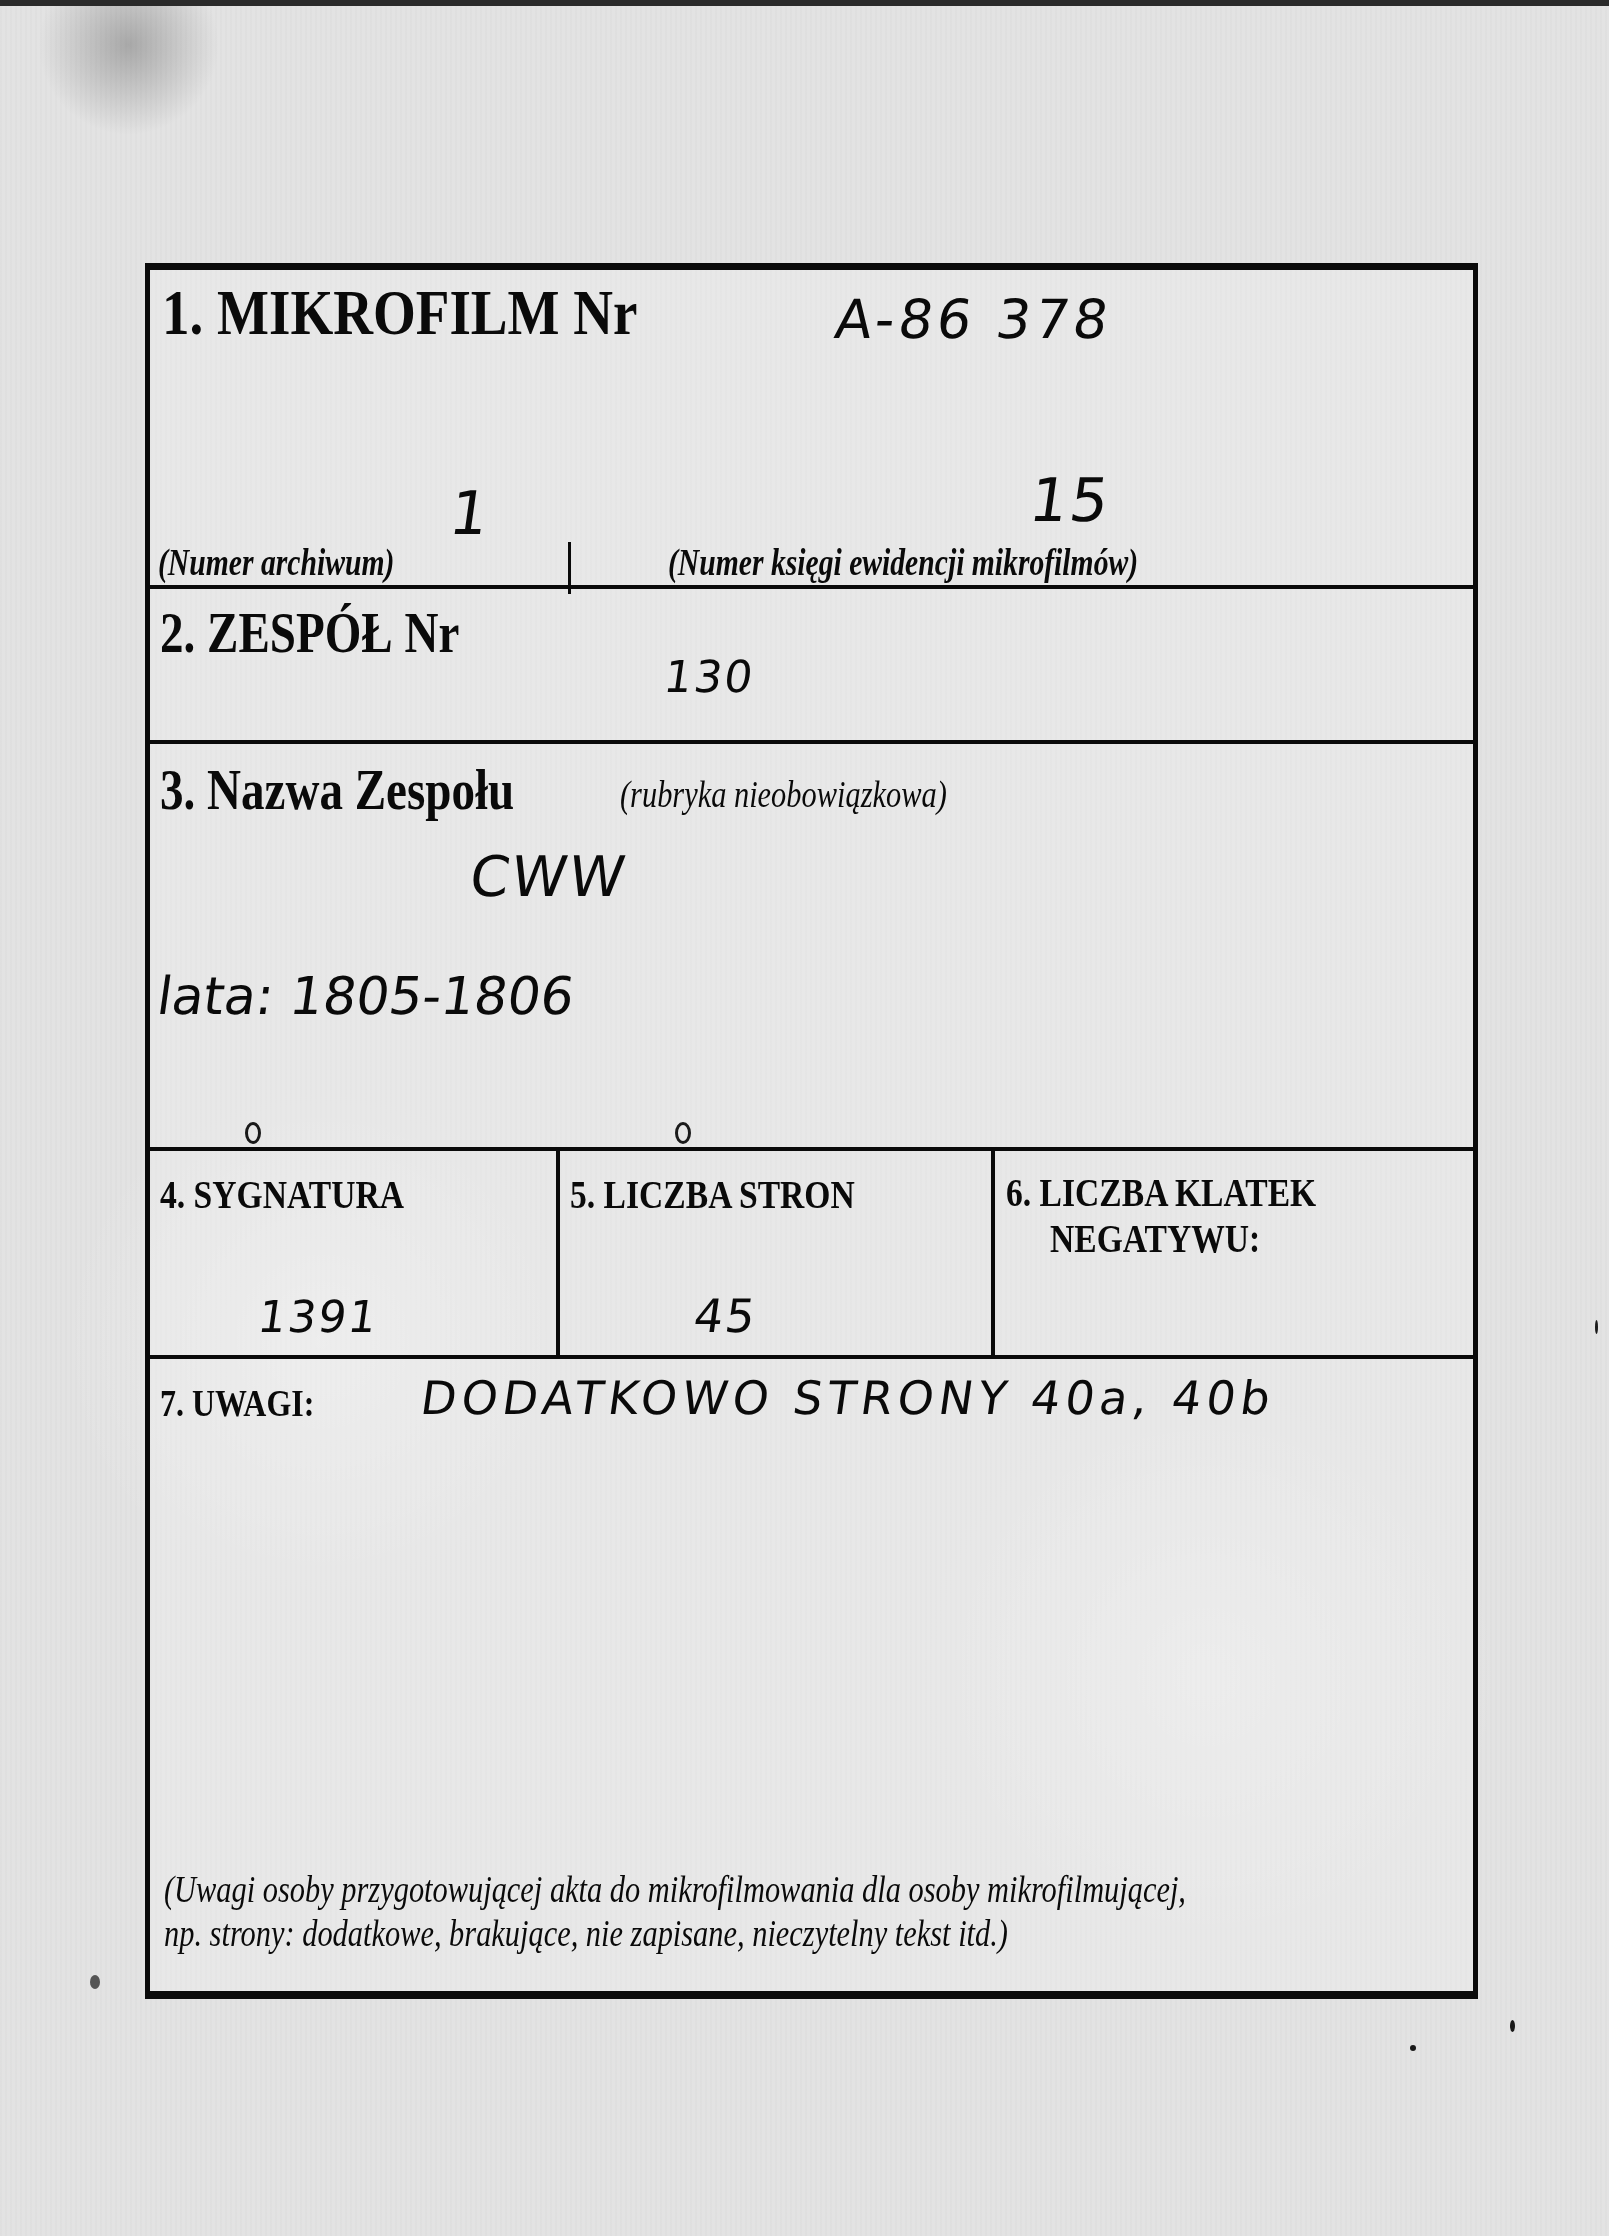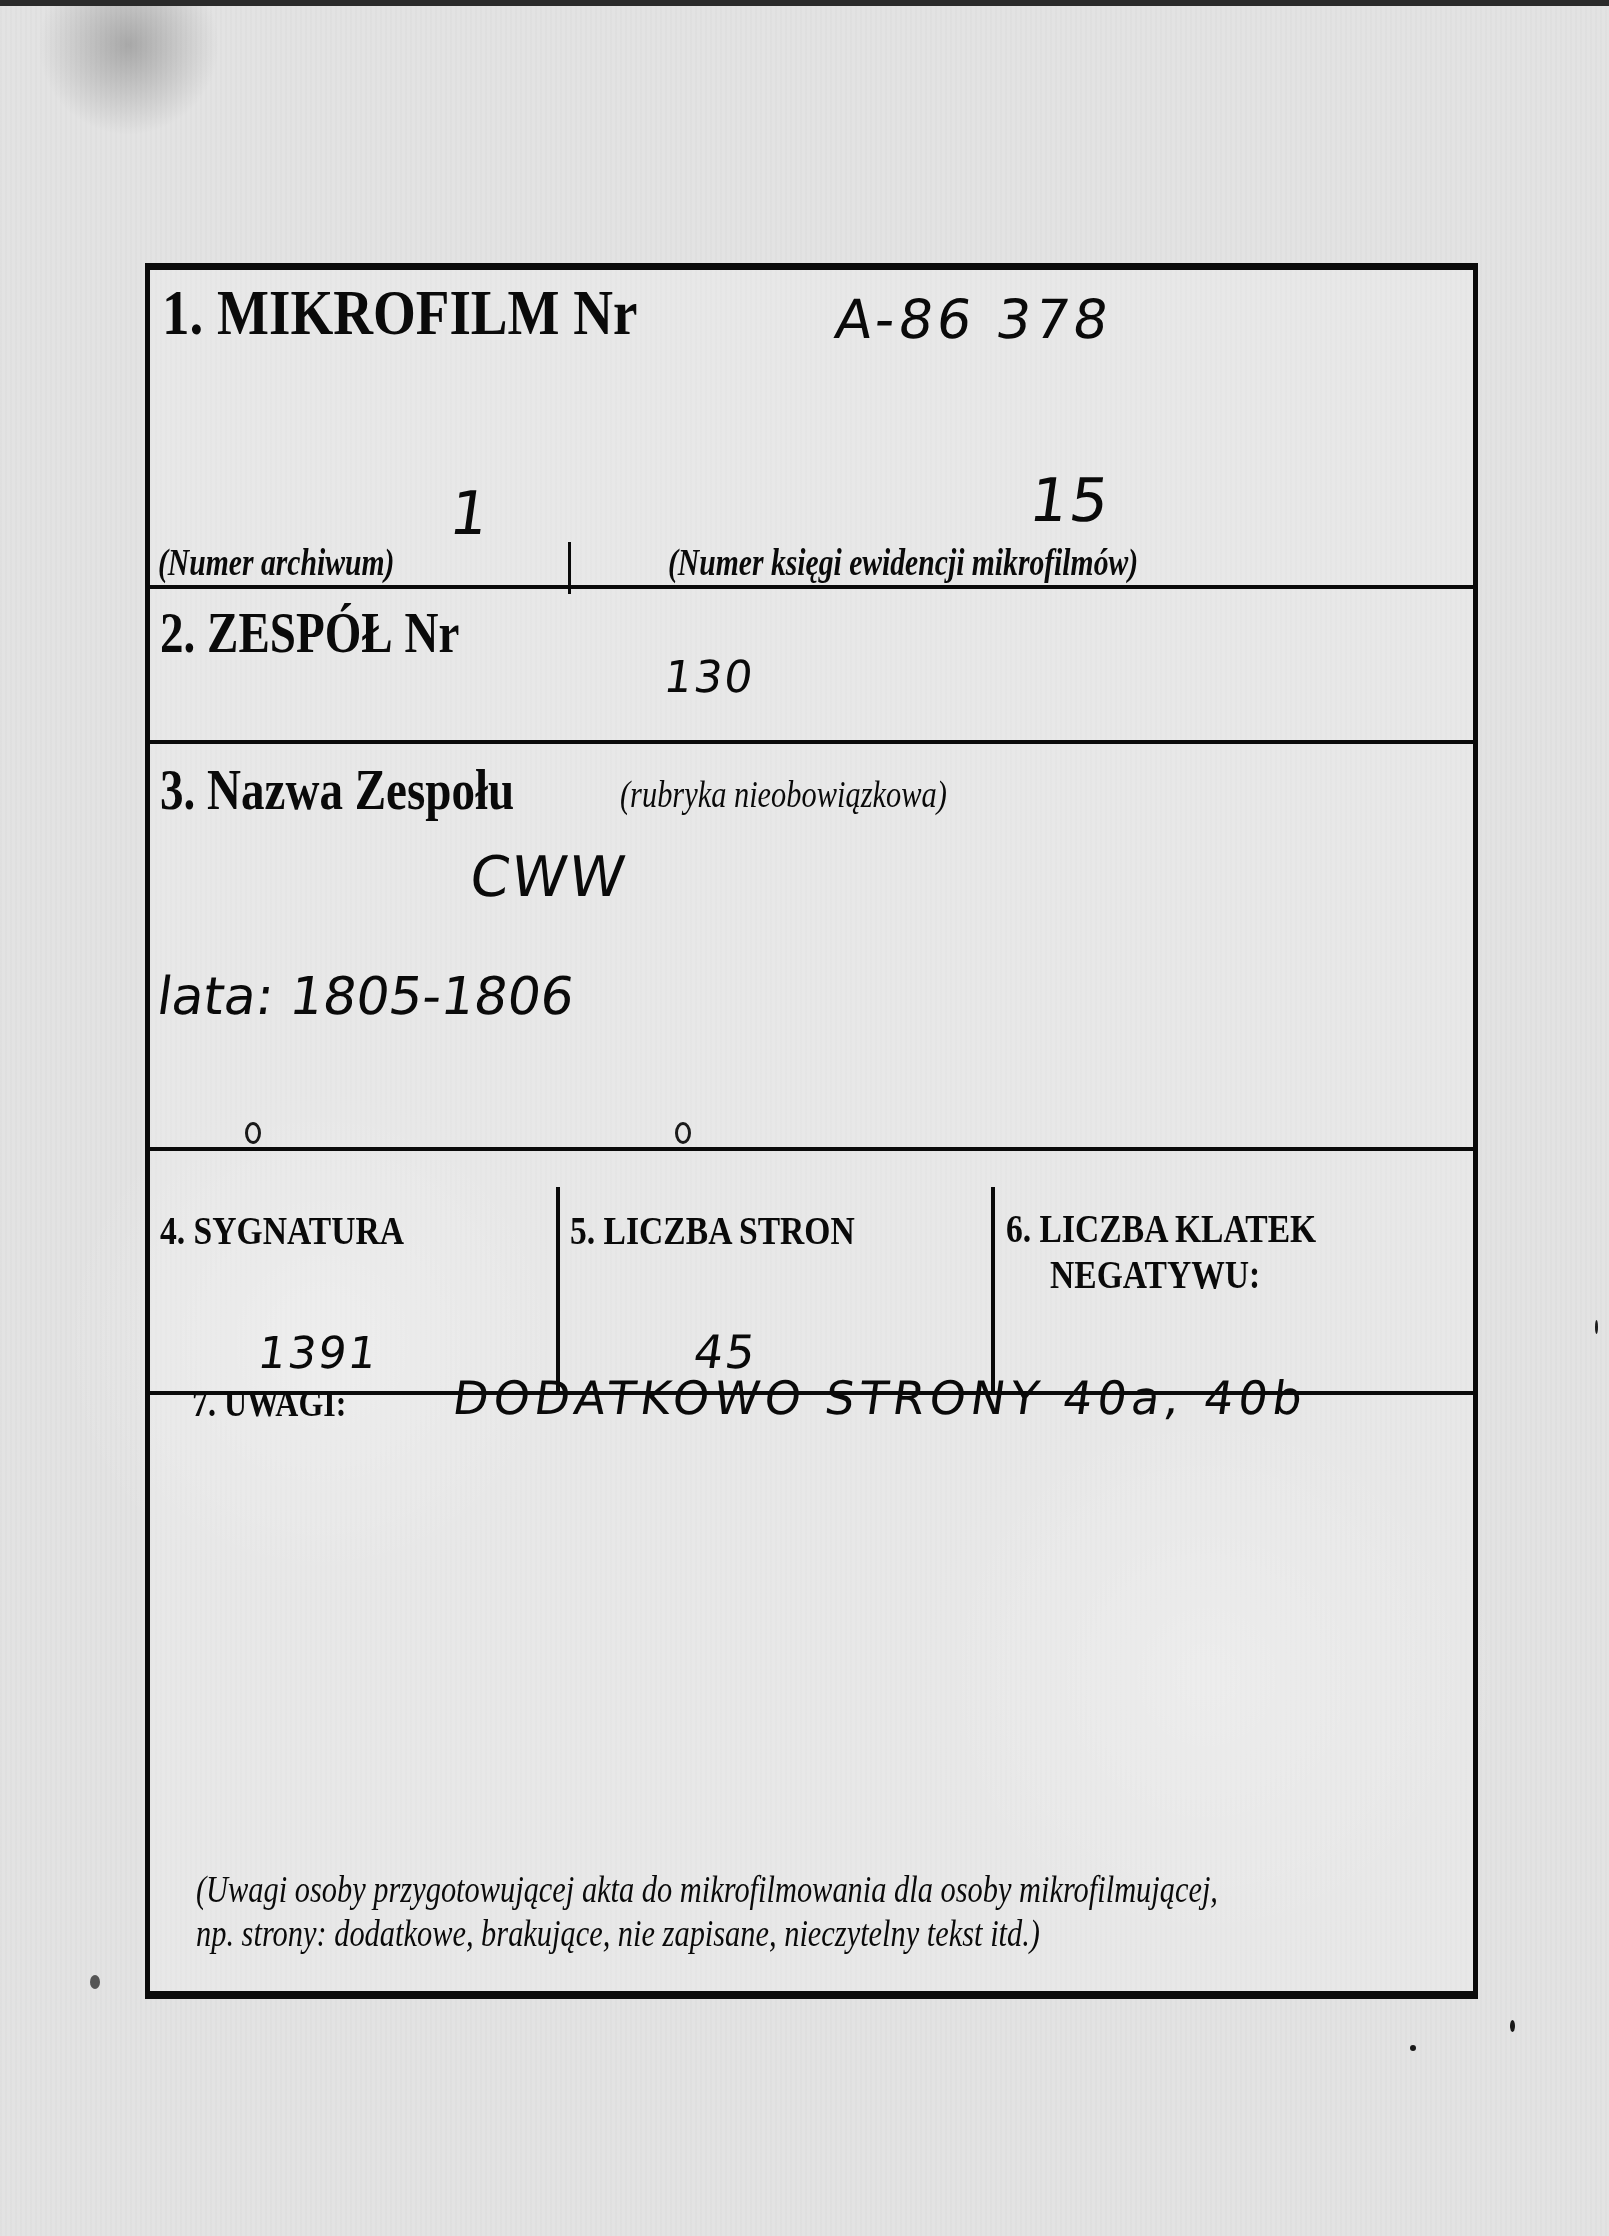--- a/index.html
+++ b/index.html
@@ -17,21 +17,21 @@
   .top-strip { position: absolute; left: 0; top: 0; width: 1609px; height: 6px; background: #2a2a2a; }
   .speck { position: absolute; border-radius: 50%; background: #1a1a1a; }
 
   .form {
     position: absolute; left: 145px; top: 263px; width: 1323px; height: 1721px;
     border-left: 5px solid #0a0a0a; border-right: 5px solid #0a0a0a;
     border-top: 7px solid #0a0a0a; border-bottom: 8px solid #0a0a0a;
     background: rgba(240,240,240,0.35);
   }
   .row { position: absolute; left: 0; width: 1323px; border-bottom: 4px solid #0a0a0a; box-sizing: border-box; }
-  .row.last { border-bottom: none; margin-left: 32px; }
+  .row.last { border-bottom: none; }
 
   .h-big {
     position: absolute; font-weight: bold; white-space: nowrap;
     transform-origin: left top; transform: scaleX(0.86);
   }
   .h-med {
     position: absolute; font-weight: bold; white-space: nowrap;
     transform-origin: left top; transform: scaleX(0.84);
   }
   .ital-label {
@@ -81,21 +81,21 @@
 
   <div class="row" style="top:474px;height:407px;">
     <div class="h-med" style="left:10px;top:14px;font-size:56px;">3. Nazwa Zespołu</div>
     <div class="ital-note" style="left:470px;top:28px;font-size:38px;">(rubryka nieobowiązkowa)</div>
     <div class="hand" style="left:325px;top:100px;font-size:56px;font-weight:normal;">CWW</div>
     <div class="hand" style="left:12px;top:222px;font-size:52px;font-weight:normal;letter-spacing:0;">lata: 1805-1806</div>
     <div class="hole" style="left:95px;top:378px;"></div>
     <div class="hole" style="left:525px;top:378px;"></div>
   </div>
 
-  <div class="row" style="top:881px;height:208px;margin-top:36px;">
+  <div class="row" style="top:881px;height:208px;">
     <div class="vdiv" style="left:406px;top:0;width:4px;height:208px;"></div>
     <div class="vdiv" style="left:841px;top:0;width:4px;height:208px;"></div>
 
     <div class="h-med" style="left:10px;top:20px;font-size:40px;">4. SYGNATURA</div>
     <div class="hand" style="left:112px;top:140px;font-size:44px;font-weight:normal;">1391</div>
 
     <div class="h-med" style="left:420px;top:20px;font-size:40px;">5. LICZBA  STRON</div>
     <div class="hand" style="left:548px;top:138px;font-size:46px;font-weight:normal;">45</div>
 
     <div class="h-med" style="left:856px;top:18px;font-size:40px;">6. LICZBA  KLATEK</div>

